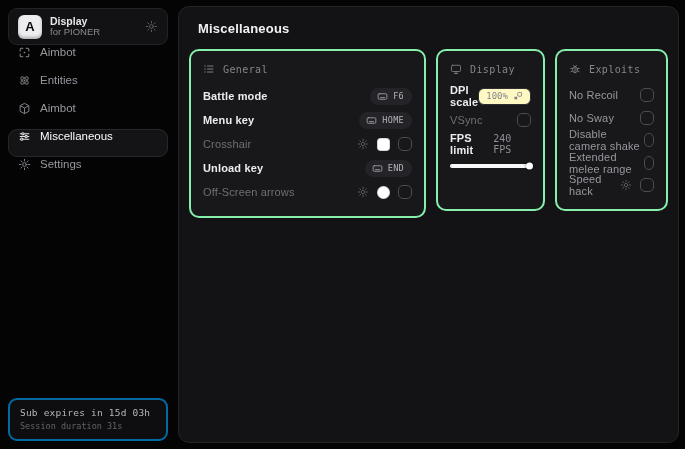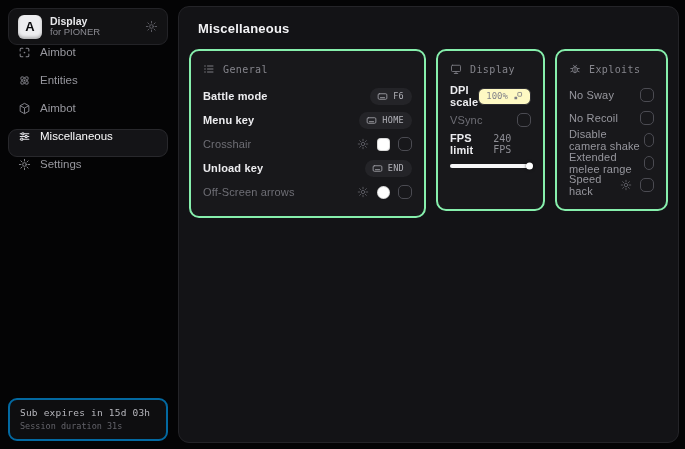--- a/index.html
+++ b/index.html
@@ -292,25 +292,25 @@
             <span class="hicon">
               <svg width="12" height="12" viewBox="0 0 24 24" fill="none" stroke="currentColor" stroke-width="1.8" stroke-linecap="round">
                 <ellipse cx="12" cy="13.5" rx="4.8" ry="6"></ellipse>
                 <path d="M9 4.5l2 2.5M15 4.5l-2 2.5M3.5 11h3.7M3.8 17.5l3.1-1.6M20.5 11h-3.7M20.2 17.5l-3.1-1.6M12 7.5v12"></path>
               </svg>
             </span>
             <span>Exploits</span>
           </div>
 
           <div class="row row-sm">
+            <span class="lbl mid">No Recoil</span>
+            <span class="checkbox"></span>
+          </div>
+          <div class="row row-sm">
             <span class="lbl mid">No Sway</span>
-            <span class="checkbox"></span>
-          </div>
-          <div class="row row-sm">
-            <span class="lbl mid">No Recoil</span>
             <span class="checkbox"></span>
           </div>
           <div class="row row-sm">
             <span class="lbl mid">Disable camera shake</span>
             <span class="checkbox"></span>
           </div>
           <div class="row row-sm">
             <span class="lbl mid">Extended melee range</span>
             <span class="checkbox"></span>
           </div>

